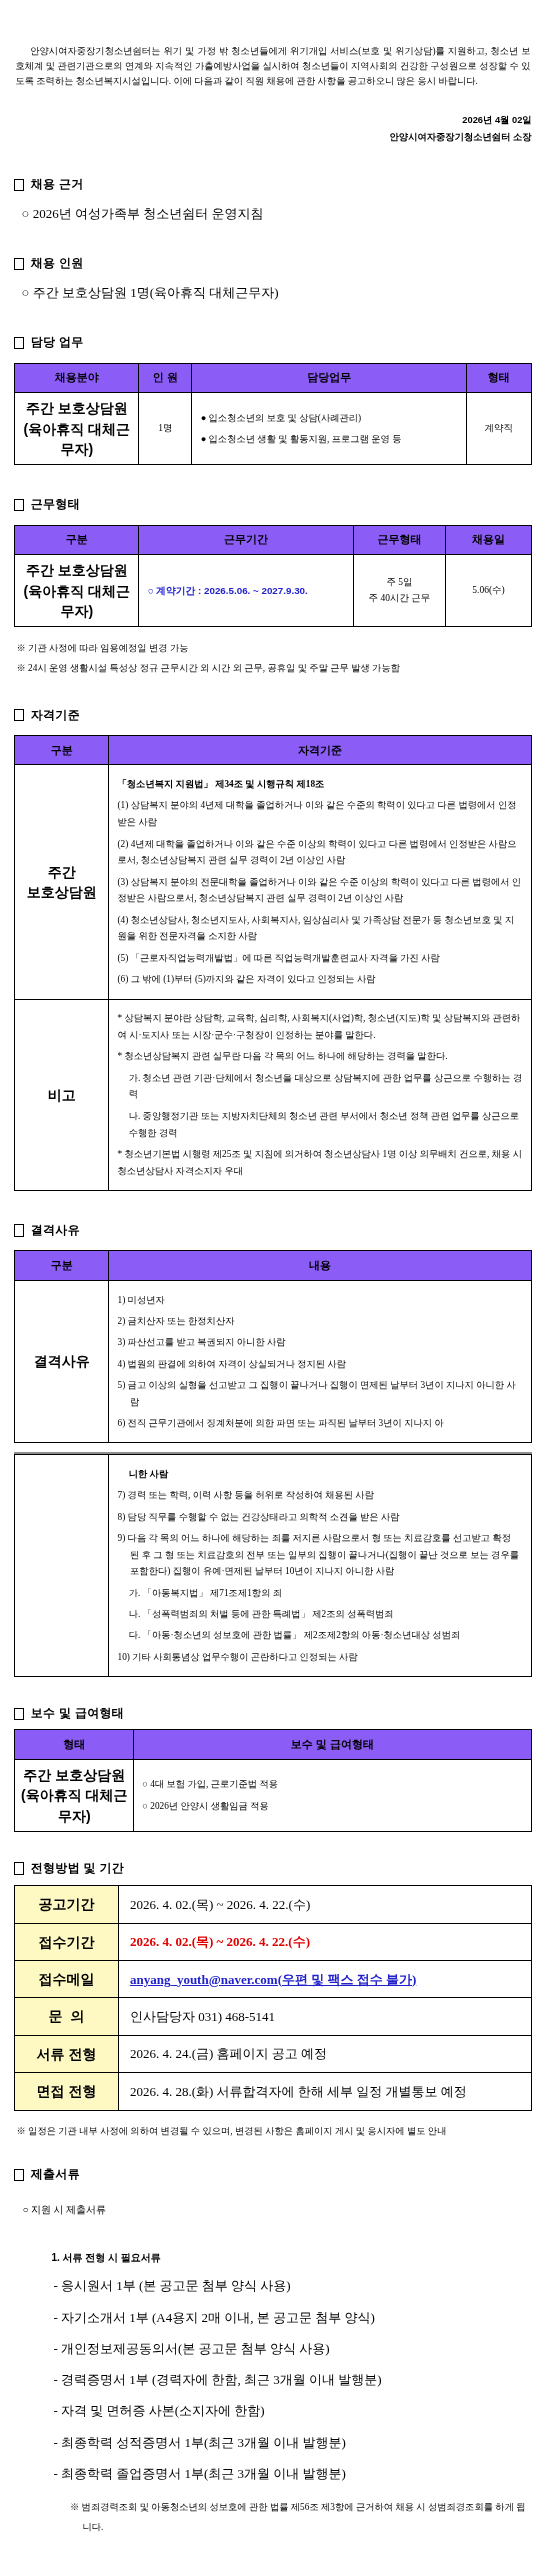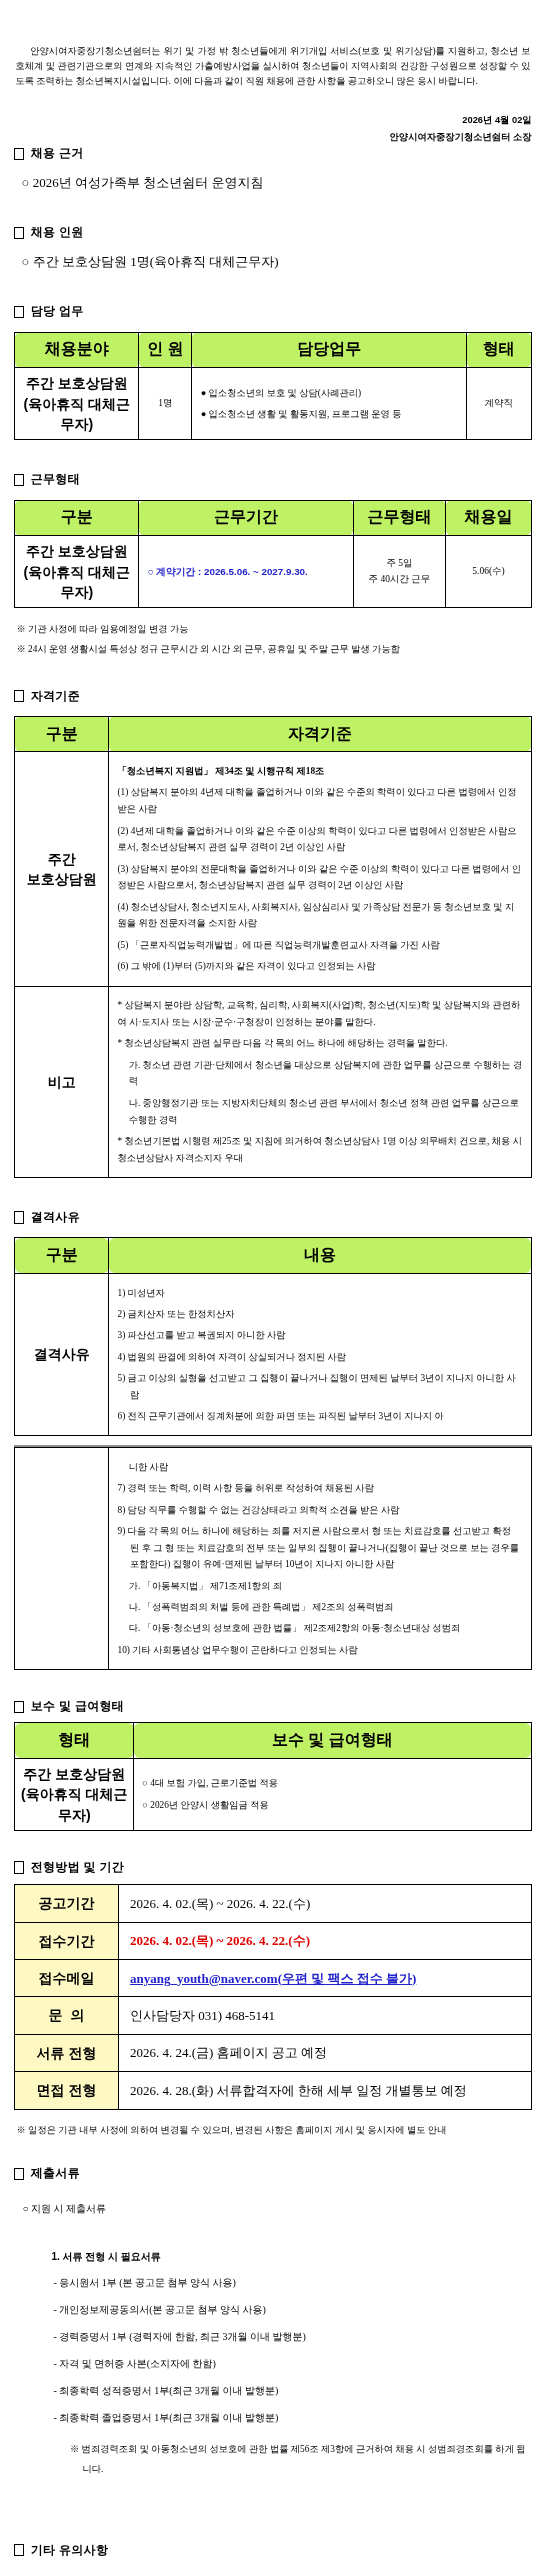--- a/index.html
+++ b/index.html
@@ -8,54 +8,54 @@
 
   .doc-no{font-family:"Liberation Sans","DejaVu Sans",sans-serif;font-weight:700;font-size:8.8px;letter-spacing:0.3px;}
   .title{font-size:16px;font-weight:700;text-align:center;margin:27px 20.6px 0 20.6px;letter-spacing:0.5px;}
   .intro{font-size:9.3px;line-height:1.62;margin:28px 1px 0 1px;text-indent:1.6em;text-align:justify;}
   .date-line{font-size:9.3px;font-weight:600;text-align:right;margin-top:25px;font-family:"Liberation Sans","DejaVu Sans",sans-serif;}
   .signer-line{font-size:9.3px;font-weight:600;text-align:right;margin-top:4.6px;font-family:"Liberation Sans","DejaVu Sans",sans-serif;}
 
   h2.sec-h{display:flex;align-items:center;gap:6.7px;font-family:"Liberation Sans","DejaVu Sans",sans-serif;
     font-size:12px;font-weight:700;margin:31px 0 0 0;letter-spacing:0.3px;}
   h2.sec-h .sq{flex:0 0 auto;width:7.7px;height:10.3px;border:1.3px solid #000;display:inline-block;}
-  h2.mt-first{margin-top:1px;}
+  h2.mt-first{margin-top:32px;}
   h2.mt-tight{margin-top:28px;}
 
   .circ-item{font-size:13px;margin:10.3px 0 0 7.2px;line-height:1.6;}
 
   table.tbl{border-collapse:collapse;width:100%;border:1.3px solid #000;margin-top:11.3px;}
   table.tbl th,table.tbl td{border:0.5px solid #000;vertical-align:middle;}
-  table.tbl th{background:#bef264;font-family:"Liberation Sans","DejaVu Sans",sans-serif;
-    font-weight:600;font-size:16px;padding:6.7px 3.1px;border-bottom:1.3px solid #000;white-space:pre;border-radius:6px;}
+  table.tbl th{background:#8b5cf6;font-family:"Liberation Sans","DejaVu Sans",sans-serif;
+    font-weight:600;font-size:11px;padding:6.7px 3.1px;border-bottom:1.3px solid #000;white-space:pre;}
   td.lbl{font-family:"Liberation Sans","DejaVu Sans",sans-serif;font-weight:700;font-size:14px;
     text-align:center;line-height:1.45;padding:5.2px 2.1px;}
   td.ctr{text-align:center;font-size:9.5px;line-height:1.6;padding:5.2px 3.1px;}
   td.body-cell{font-size:9.3px;line-height:1.8;padding:6.2px 8.2px;}
   td.body-cell p{margin:4.6px 0;}
   .blue-strong{color:#2222cc;font-weight:700;font-family:"Liberation Sans","DejaVu Sans",sans-serif;font-size:9.8px;}
   .red-strong{color:#e00000;font-weight:600;}
   .email-link{color:#2222cc;text-decoration:underline;font-weight:600;}
 
   .tbl-note{font-size:9.3px;margin:13.4px 0 0 2.1px;line-height:1.55;}
   .tbl-note + .tbl-note{margin-top:6.2px;}
 
   .law-line{font-weight:700;}
   .hang{padding-left:1.35em;text-indent:-1.35em;}
   .sub{padding-left:1.2em;}
-  .cont{padding-left:1.2em;}
+  .cont{padding-left:1.2em;font-weight:bold;}
 
   .pagebreak-bar{height:2.6px;background:#8f8f8f;margin-top:8.2px;}
   table.tbl2{margin-top:0;border-top-width:1.3px;}
   table.proc td.lbl{background:#fef9c3;font-weight:600;height:26px;white-space:pre;}
   table.proc td.val{font-size:13px;padding:5.2px 11.3px;line-height:1.5;}
 
   .doc-bullet{font-size:10px;margin:19.6px 0 0 8.2px;}
   .doc-group-title{font-family:"Liberation Sans","DejaVu Sans",sans-serif;font-weight:700;font-size:10px;margin:34px 0 0 37px;}
-  .doc-item{font-size:10px;margin:12.4px 0 0 39px;line-height:1.45;}
+  .doc-item{font-size:13px;margin:12.4px 0 0 39px;line-height:1.45;}
   .doc-note{font-size:9.3px;margin:13.4px 0 0 68px;text-indent:-12.4px;line-height:2.2;padding-right:5.2px;}
 </style>
 </head>
 <body>
 
 <div class="page">
 
 
 
   <p class="intro">안양시여자중장기청소년쉼터는 위기 및 가정 밖 청소년들에게 위기개입 서비스(보호 및 위기상담)를 지원하고, 청소년 보호체계 및 관련기관으로의 연계와 지속적인 가출예방사업을 실시하여 청소년들이 지역사회의 건강한 구성원으로 성장할 수 있도록 조력하는 청소년복지시설입니다. 이에 다음과 같이 직원 채용에 관한 사항을 공고하오니 많은 응시 바랍니다.</p>
@@ -305,20 +305,21 @@
   <p class="tbl-note">※ 일정은 기관 내부 사정에 의하여 변경될 수 있으며, 변경된 사항은 홈페이지 게시 및 응시자에 별도 안내</p>
 
   <h2 class="sec-h mt-tight">
     <span class="sq"></span>
     <span>제출서류</span>
   </h2>
   <p class="doc-bullet">○ 지원 시 제출서류</p>
 
   <p class="doc-group-title">1. 서류 전형 시 필요서류</p>
   <p class="doc-item">- 응시원서 1부 (본 공고문 첨부 양식 사용)</p>
+  <p class="doc-item">- 자기소개서 1부 (A4용지 2매 이내, 본 공고문 첨부 양식)</p>
   <p class="doc-item">- 개인정보제공동의서(본 공고문 첨부 양식 사용)</p>
 
   <p class="doc-item">- 경력증명서 1부 (경력자에 한함, 최근 3개월 이내 발행분)</p>
   <p class="doc-item">- 자격 및 면허증 사본(소지자에 한함)</p>
   <p class="doc-item">- 최종학력 성적증명서 1부(최근 3개월 이내 발행분)</p>
   <p class="doc-item">- 최종학력 졸업증명서 1부(최근 3개월 이내 발행분)</p>
 
   <p class="doc-note">※ 범죄경력조회 및 아동청소년의 성보호에 관한 법률 제56조 제3항에 근거하여 채용 시 성범죄경조회를 하게 됩니다.</p>
 
   <h2 class="sec-h" style="margin-top:62px;">

